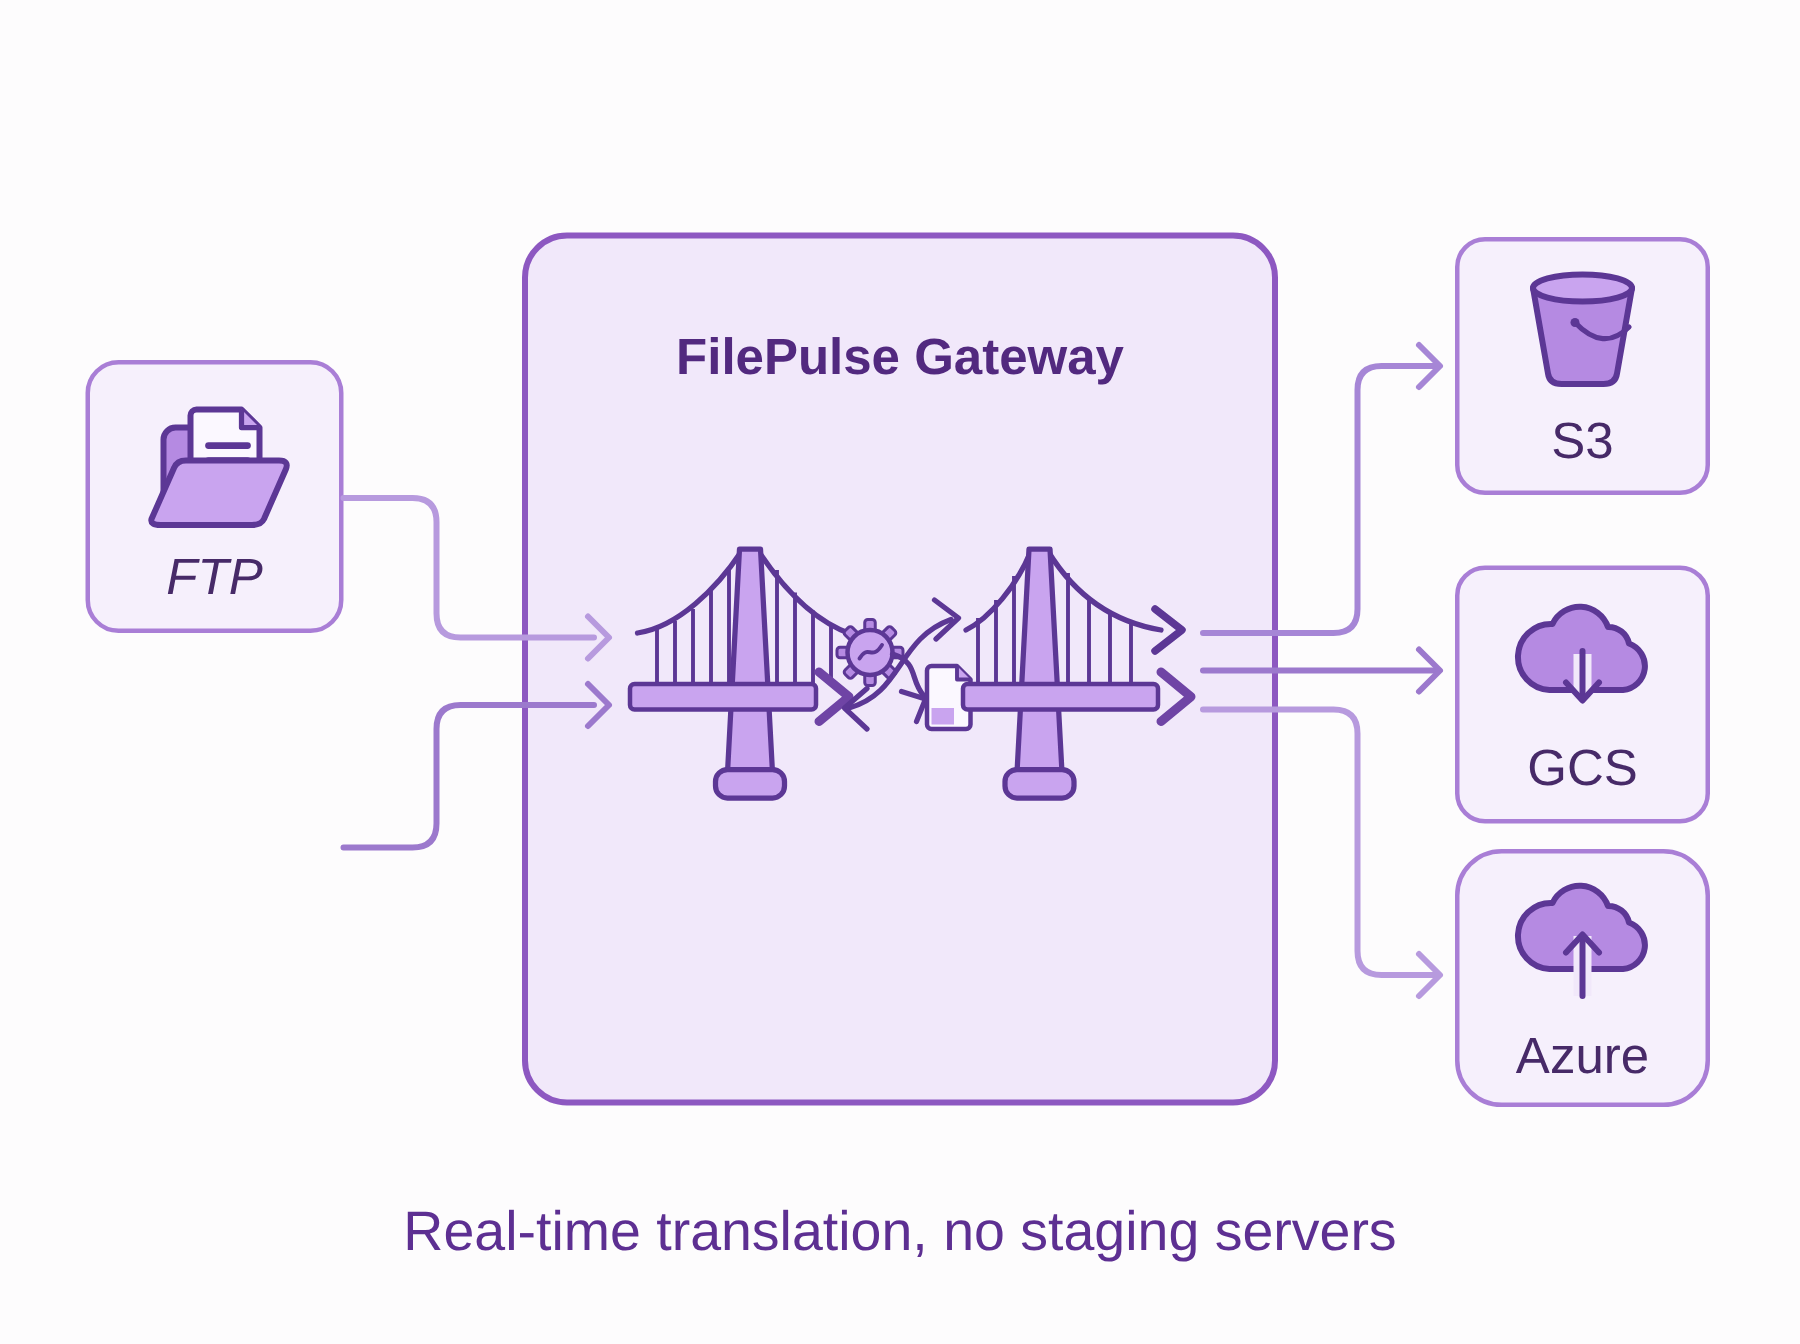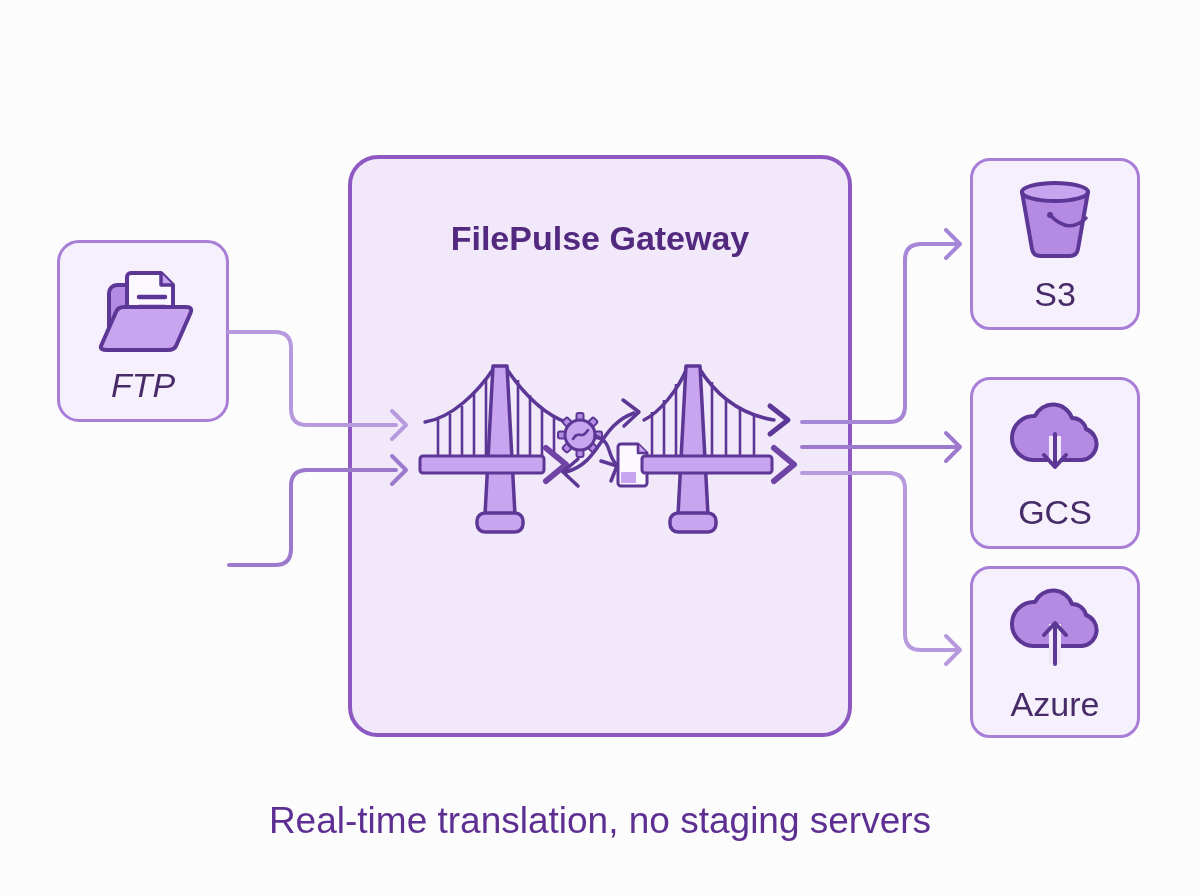--- a/index.html
+++ b/index.html
@@ -87,21 +87,21 @@
   <div class="node" style="left:970px;top:362px;width:170px;height:172px;border-radius:20px;margin-top:15px;">
     <svg width="104" height="82" viewBox="0 0 104 82">
       <path d="M30 62 H79 a16 16 0 0 0 4 -31 a14 14 0 0 0 -14 -11 a20 20 0 0 0 -37 -2 a17 17 0 0 0 -2 44 Z" fill="var(--fill-mid)" stroke="var(--ink)" stroke-width="4" stroke-linejoin="round"></path>
       <path d="M52 38 V68" stroke="var(--gateway-fill)" stroke-width="12"></path>
       <path d="M52 36 V66" stroke="var(--ink)" stroke-width="4" stroke-linecap="round"></path>
       <path d="M41 57 L52 69 L63 57" fill="none" stroke="var(--ink)" stroke-width="4" stroke-linecap="round" stroke-linejoin="round"></path>
     </svg>
     <div class="node-label">GCS</div>
   </div>
 
-  <div class="node" style="left:970px;top:566px;width:170px;height:172px;border-radius:20px;">
+  <div class="node" style="left:970px;top:566px;width:170px;height:172px;border-radius:31px;">
     <svg width="104" height="88" viewBox="0 0 104 88">
       <path d="M30 62 H79 a16 16 0 0 0 4 -31 a14 14 0 0 0 -14 -11 a20 20 0 0 0 -37 -2 a17 17 0 0 0 -2 44 Z" fill="var(--fill-mid)" stroke="var(--ink)" stroke-width="4" stroke-linejoin="round"></path>
       <path d="M52 40 V80" stroke="var(--gateway-fill)" stroke-width="12"></path>
       <path d="M52 42 V80" stroke="var(--ink)" stroke-width="4" stroke-linecap="round"></path>
       <path d="M41 51 L52 39 L63 51" fill="none" stroke="var(--ink)" stroke-width="4" stroke-linecap="round" stroke-linejoin="round"></path>
     </svg>
     <div class="node-label">Azure</div>
   </div>
 
   <svg class="overlay" style="left:390px;top:350px;" width="430" height="195" viewBox="0 0 430 195">

